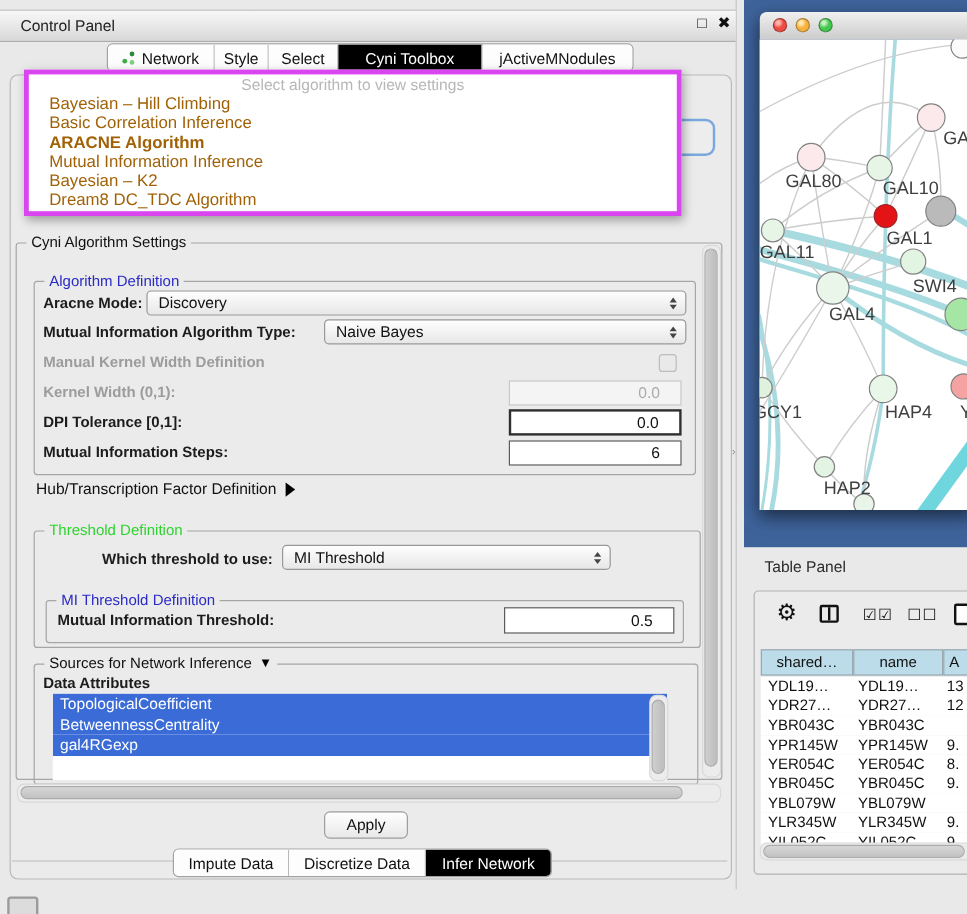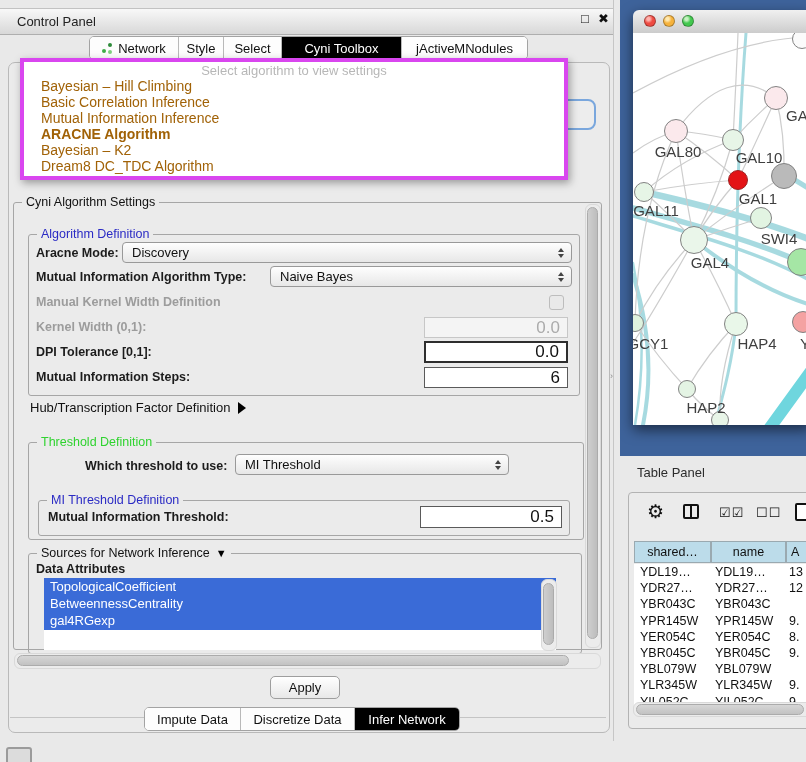--- a/index.html
+++ b/index.html
@@ -48,22 +48,22 @@
   .lbl{position:absolute;font-size:12.5px;font-weight:bold;color:#1c1c1c;white-space:nowrap;height:15px;line-height:15px}
   .lbl.dis{color:#9c9c9c}
   .plain{font-weight:normal;font-size:13px;color:#111}
 
   .combo{position:absolute;border:1px solid #999;border-radius:4px;background:linear-gradient(#fefefe,#e7e7e7);
      display:flex;align-items:center;font-size:13px;color:#111;padding-left:9px;box-sizing:border-box}
   .arrows{position:absolute;right:7px;top:50%;transform:translateY(-50%);display:flex;flex-direction:column;gap:2px}
   .arrows .up{width:0;height:0;border-left:3.5px solid transparent;border-right:3.5px solid transparent;border-bottom:4px solid #444}
   .arrows .dn{width:0;height:0;border-left:3.5px solid transparent;border-right:3.5px solid transparent;border-top:4px solid #444}
 
-  .tinput{position:absolute;background:#fff;text-align:right;font-size:17px;color:#111;
-      display:flex;align-items:center;justify-content:flex-end;padding-right:7px;box-sizing:border-box}
+  .tinput{position:absolute;background:#fff;text-align:right;font-size:13px;color:#111;
+      display:flex;align-items:center;justify-content:flex-end;padding-right:17px;box-sizing:border-box}
   .tinput.dis{background:#f4f4f4;color:#ababab;border:1px solid #c7c7c7}
   .tinput.strong{border:2px solid #2e2e2e}
   .tinput.mid{border:1px solid #5a5a5a}
   .chk{position:absolute;width:13px;height:13px;border:1px solid #bdbdbd;border-radius:3px;background:#e9e9e9}
 
   .tri-r{display:inline-block;width:0;height:0;border-top:6px solid transparent;border-bottom:6px solid transparent;border-left:8px solid #000;margin-left:8px}
   .tri-d{font-size:11px;color:#000}
 
   
   .attr-list{position:absolute;left:44px;top:578px;width:512px;height:72px;background:#fff;overflow:hidden}
@@ -147,22 +147,22 @@
   </div>
 
   <div class="outer"></div>
 
   <div class="focus-frag"></div>
 
   <div class="dd">
     <div class="dd-ph">Select algorithm to view settings</div>
     <div class="dd-it">Bayesian – Hill Climbing</div>
     <div class="dd-it">Basic Correlation Inference</div>
+    <div class="dd-it bold">ARACNE Algorithm</div>
     <div class="dd-it">Mutual Information Inference</div>
-    <div class="dd-it bold">ARACNE Algorithm</div>
     <div class="dd-it">Bayesian – K2</div>
     <div class="dd-it">Dream8 DC_TDC Algorithm</div>
   </div>
 
   <div class="grp" style="left:13px;top:202px;width:587px;height:446px">
     <span class="legend black">Cyni Algorithm Settings</span>
   </div>
 
   <div class="grp" style="left:28px;top:234px;width:550px;height:160px">
     <span class="legend blue">Algorithm Definition</span>

